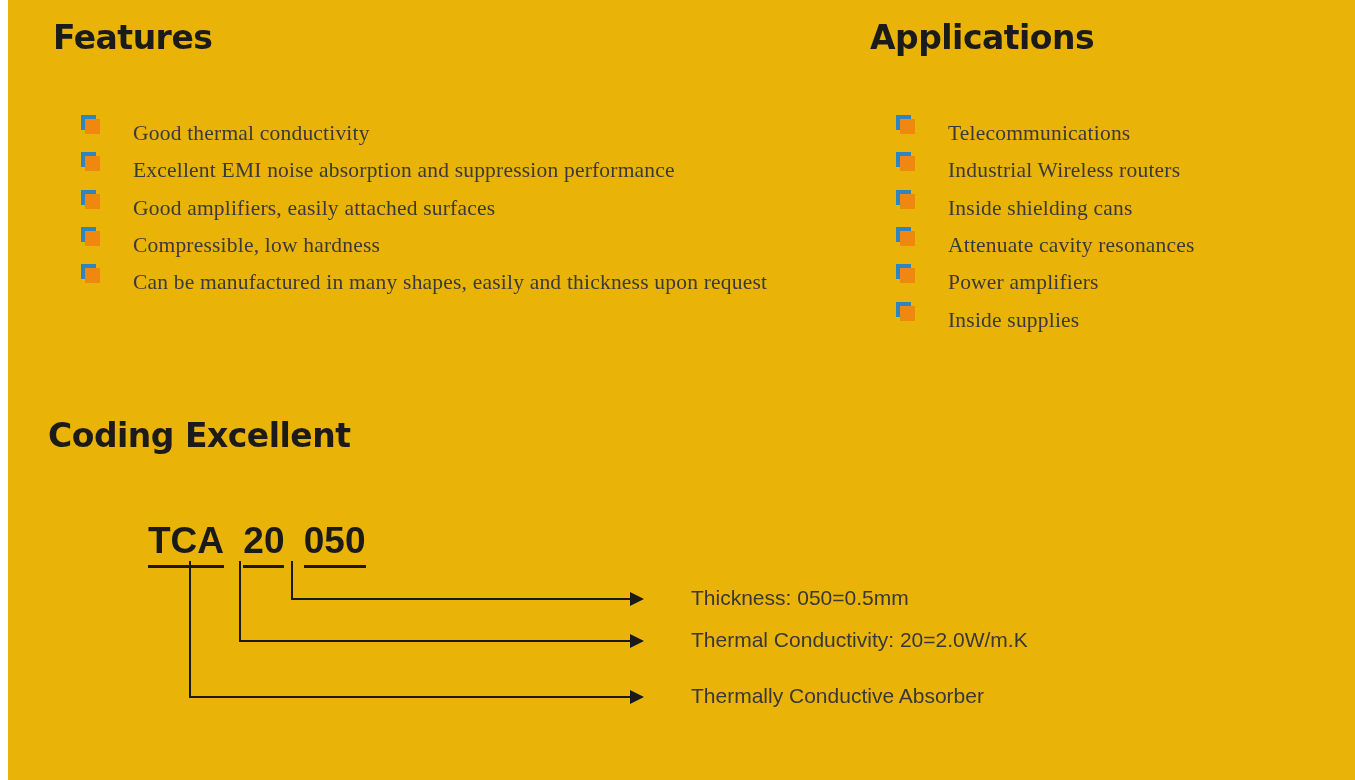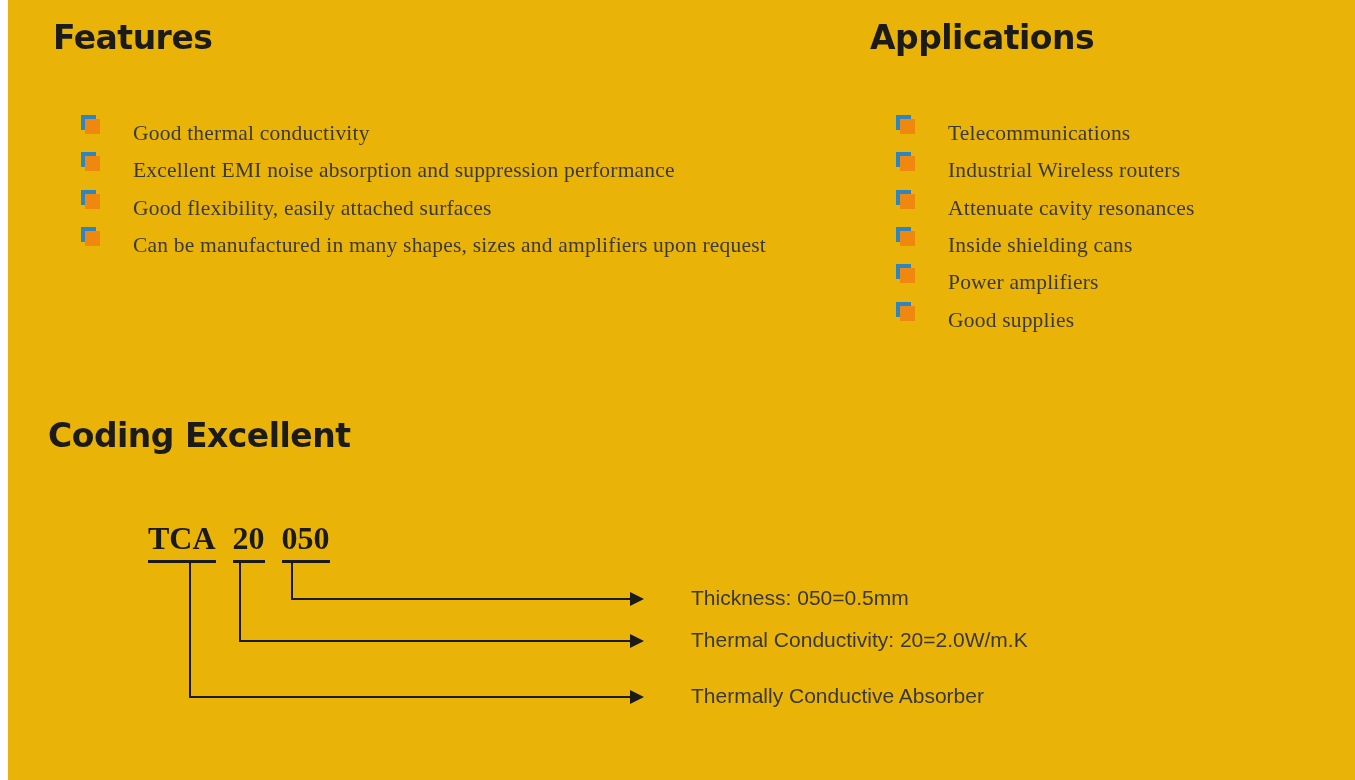--- a/index.html
+++ b/index.html
@@ -59,23 +59,23 @@
     font-size: 21.5px;
     color: #3a3a3a;
     letter-spacing: 0.2px;
     white-space: nowrap;
     margin-top: 16px;
   }
 
   
   .code-line {
     position: absolute; left: 140px; top: 520px;
-    font-family: Liberation Serif, serif;
+    font-family: Liberation Sans, sans-serif;
     font-weight: 700;
-    font-size: 32px;
+    font-size: 37px;
     color: #1a1a1a;
     white-space: nowrap;
   }
   .code-part {
     display: inline-block;
     border-bottom: 3px solid #1a1a1a;
     padding-bottom: 3px;
     margin-right: 9px;
   }
   .code-part:last-child { margin-right: 0; }
@@ -138,32 +138,39 @@
           <span class="b-orange"></span>
         </span>
         <span class="bullet-text">Excellent EMI noise absorption and suppression performance</span>
       </li>
 
       <li>
         <span class="bullet">
           <span class="b-blue"></span>
           <span class="b-orange"></span>
         </span>
-        <span class="bullet-text">Good flexibility, easily attached surfaces</span>
-      </li>
-
-
-
-
-      <li>
-        <span class="bullet">
-          <span class="b-blue"></span>
-          <span class="b-orange"></span>
-        </span>
-        <span class="bullet-text">Can be manufactured in many shapes, sizes and amplifiers upon request</span>
+        <span class="bullet-text">Good amplifiers, easily attached surfaces</span>
+      </li>
+
+
+      <li>
+        <span class="bullet">
+          <span class="b-blue"></span>
+          <span class="b-orange"></span>
+        </span>
+        <span class="bullet-text">Compressible, low hardness</span>
+      </li>
+
+
+      <li>
+        <span class="bullet">
+          <span class="b-blue"></span>
+          <span class="b-orange"></span>
+        </span>
+        <span class="bullet-text">Can be manufactured in many shapes, easily and thickness upon request</span>
       </li>
     </ul>
 
   <ul class="bullet-list" id="applications-list">
 
       <li>
         <span class="bullet">
           <span class="b-blue"></span>
           <span class="b-orange"></span>
         </span>
@@ -176,45 +183,45 @@
           <span class="b-orange"></span>
         </span>
         <span class="bullet-text">Industrial Wireless routers</span>
       </li>
 
       <li>
         <span class="bullet">
           <span class="b-blue"></span>
           <span class="b-orange"></span>
         </span>
+        <span class="bullet-text">Inside shielding cans</span>
+      </li>
+
+      <li>
+        <span class="bullet">
+          <span class="b-blue"></span>
+          <span class="b-orange"></span>
+        </span>
         <span class="bullet-text">Attenuate cavity resonances</span>
       </li>
 
       <li>
         <span class="bullet">
           <span class="b-blue"></span>
           <span class="b-orange"></span>
         </span>
-        <span class="bullet-text">Inside shielding cans</span>
-      </li>
-
-      <li>
-        <span class="bullet">
-          <span class="b-blue"></span>
-          <span class="b-orange"></span>
-        </span>
         <span class="bullet-text">Power amplifiers</span>
       </li>
 
       <li>
         <span class="bullet">
           <span class="b-blue"></span>
           <span class="b-orange"></span>
         </span>
-        <span class="bullet-text">Good supplies</span>
+        <span class="bullet-text">Inside supplies</span>
       </li>
 
     </ul>
 
   <h1 class="section-title" id="coding-title">Coding Excellent</h1>
 
   <div class="code-line">
     
   
       <span class="code-part">TCA</span>

